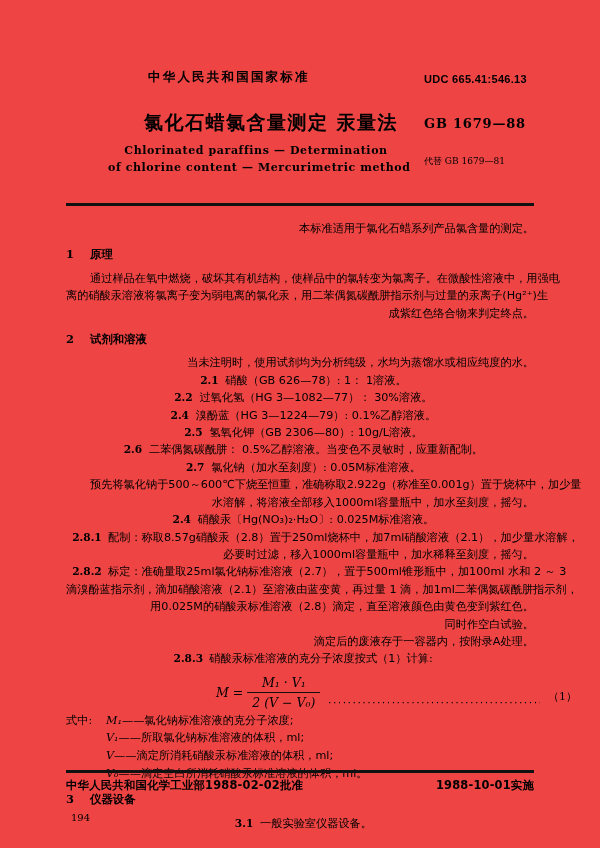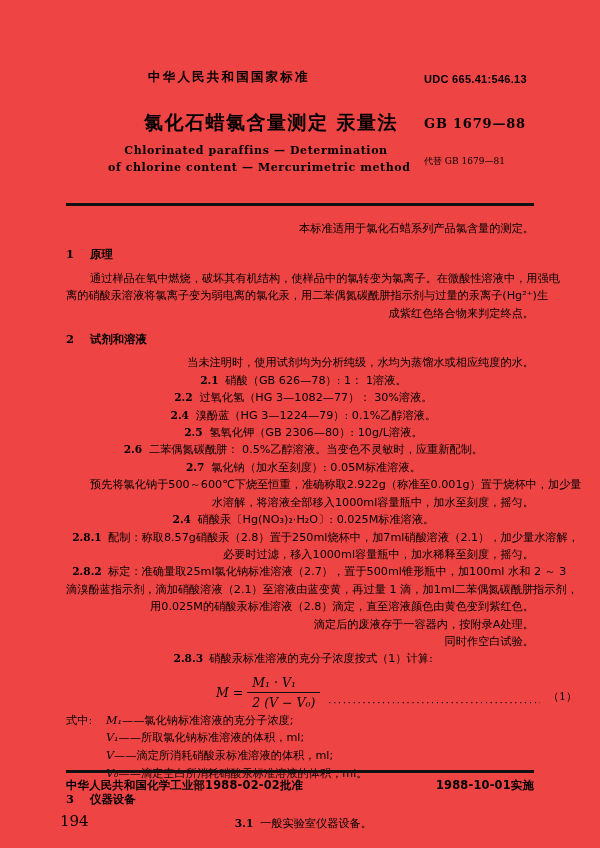--- a/index.html
+++ b/index.html
@@ -171,20 +171,21 @@
     top: 2px;
     display: flex;
     align-items: center;
     font-family: "DejaVu Serif", "Liberation Serif", serif;
     font-style: italic;
     font-size: 12.5px;
   }
   .frac {
     display: inline-flex;
     flex-direction: column;
+    align-items: center;
     margin-left: 4px;
   }
   .frac .nume {
     padding: 0 5px 1px 5px;
     white-space: nowrap;
   }
   .frac .bar {
     width: 100%;
     height: 1.2px;
     background: #111;
@@ -243,23 +244,23 @@
     position: absolute;
     right: 66px;
     top: 778px;
     font-size: 11.4px;
     font-weight: 700;
     letter-spacing: 0.2px;
     white-space: nowrap;
   }
   .pageno {
     position: absolute;
-    left: 60px;
+    left: 71px;
     top: 812px;
-    font-size: 15px;
+    font-size: 10px;
     font-family: "DejaVu Serif", "Liberation Serif", serif;
     white-space: nowrap;
   }
 </style>
 </head>
 <body>
 
 <div class="page">
 
   <div class="hdr-national">中华人民共和国国家标准</div>
@@ -304,22 +305,22 @@
     <p class="p">水溶解，将溶液全部移入1000ml容量瓶中，加水至刻度，摇匀。</p>
 
     <p class="item"><span class="num">2.4</span><span>硝酸汞〔Hg(NO₃)₂·H₂O〕: 0.025M标准溶液。</span></p>
 
     <p class="item"><span class="num3">2.8.1</span><span>配制：称取8.57g硝酸汞（2.8）置于250ml烧杯中，加7ml硝酸溶液（2.1），加少量水溶解，</span></p>
     <p class="p">必要时过滤，移入1000ml容量瓶中，加水稀释至刻度，摇匀。</p>
 
     <p class="item"><span class="num3">2.8.2</span><span>标定：准确量取25ml氯化钠标准溶液（2.7），置于500ml锥形瓶中，加100ml 水和 2 ～ 3</span></p>
     <p class="p">滴溴酚蓝指示剂，滴加硝酸溶液（2.1）至溶液由蓝变黄，再过量 1 滴，加1ml二苯偶氮碳酰肼指示剂，</p>
     <p class="p">用0.025M的硝酸汞标准溶液（2.8）滴定，直至溶液颜色由黄色变到紫红色。</p>
+    <p class="p p-indent">同时作空白试验。</p>
     <p class="p p-indent">滴定后的废液存于一容器内，按附录A处理。</p>
-    <p class="p p-indent">同时作空白试验。</p>
 
     <p class="item"><span class="num3">2.8.3</span><span>硝酸汞标准溶液的克分子浓度按式（1）计算:</span></p>
 
     <div class="formula-row">
       <div class="formula">
         <span>M =</span>
         <span class="frac">
           <span class="nume">M₁ · V₁</span>
           <span class="bar"></span>
           <span class="deno">2 (V − V₀)</span>

